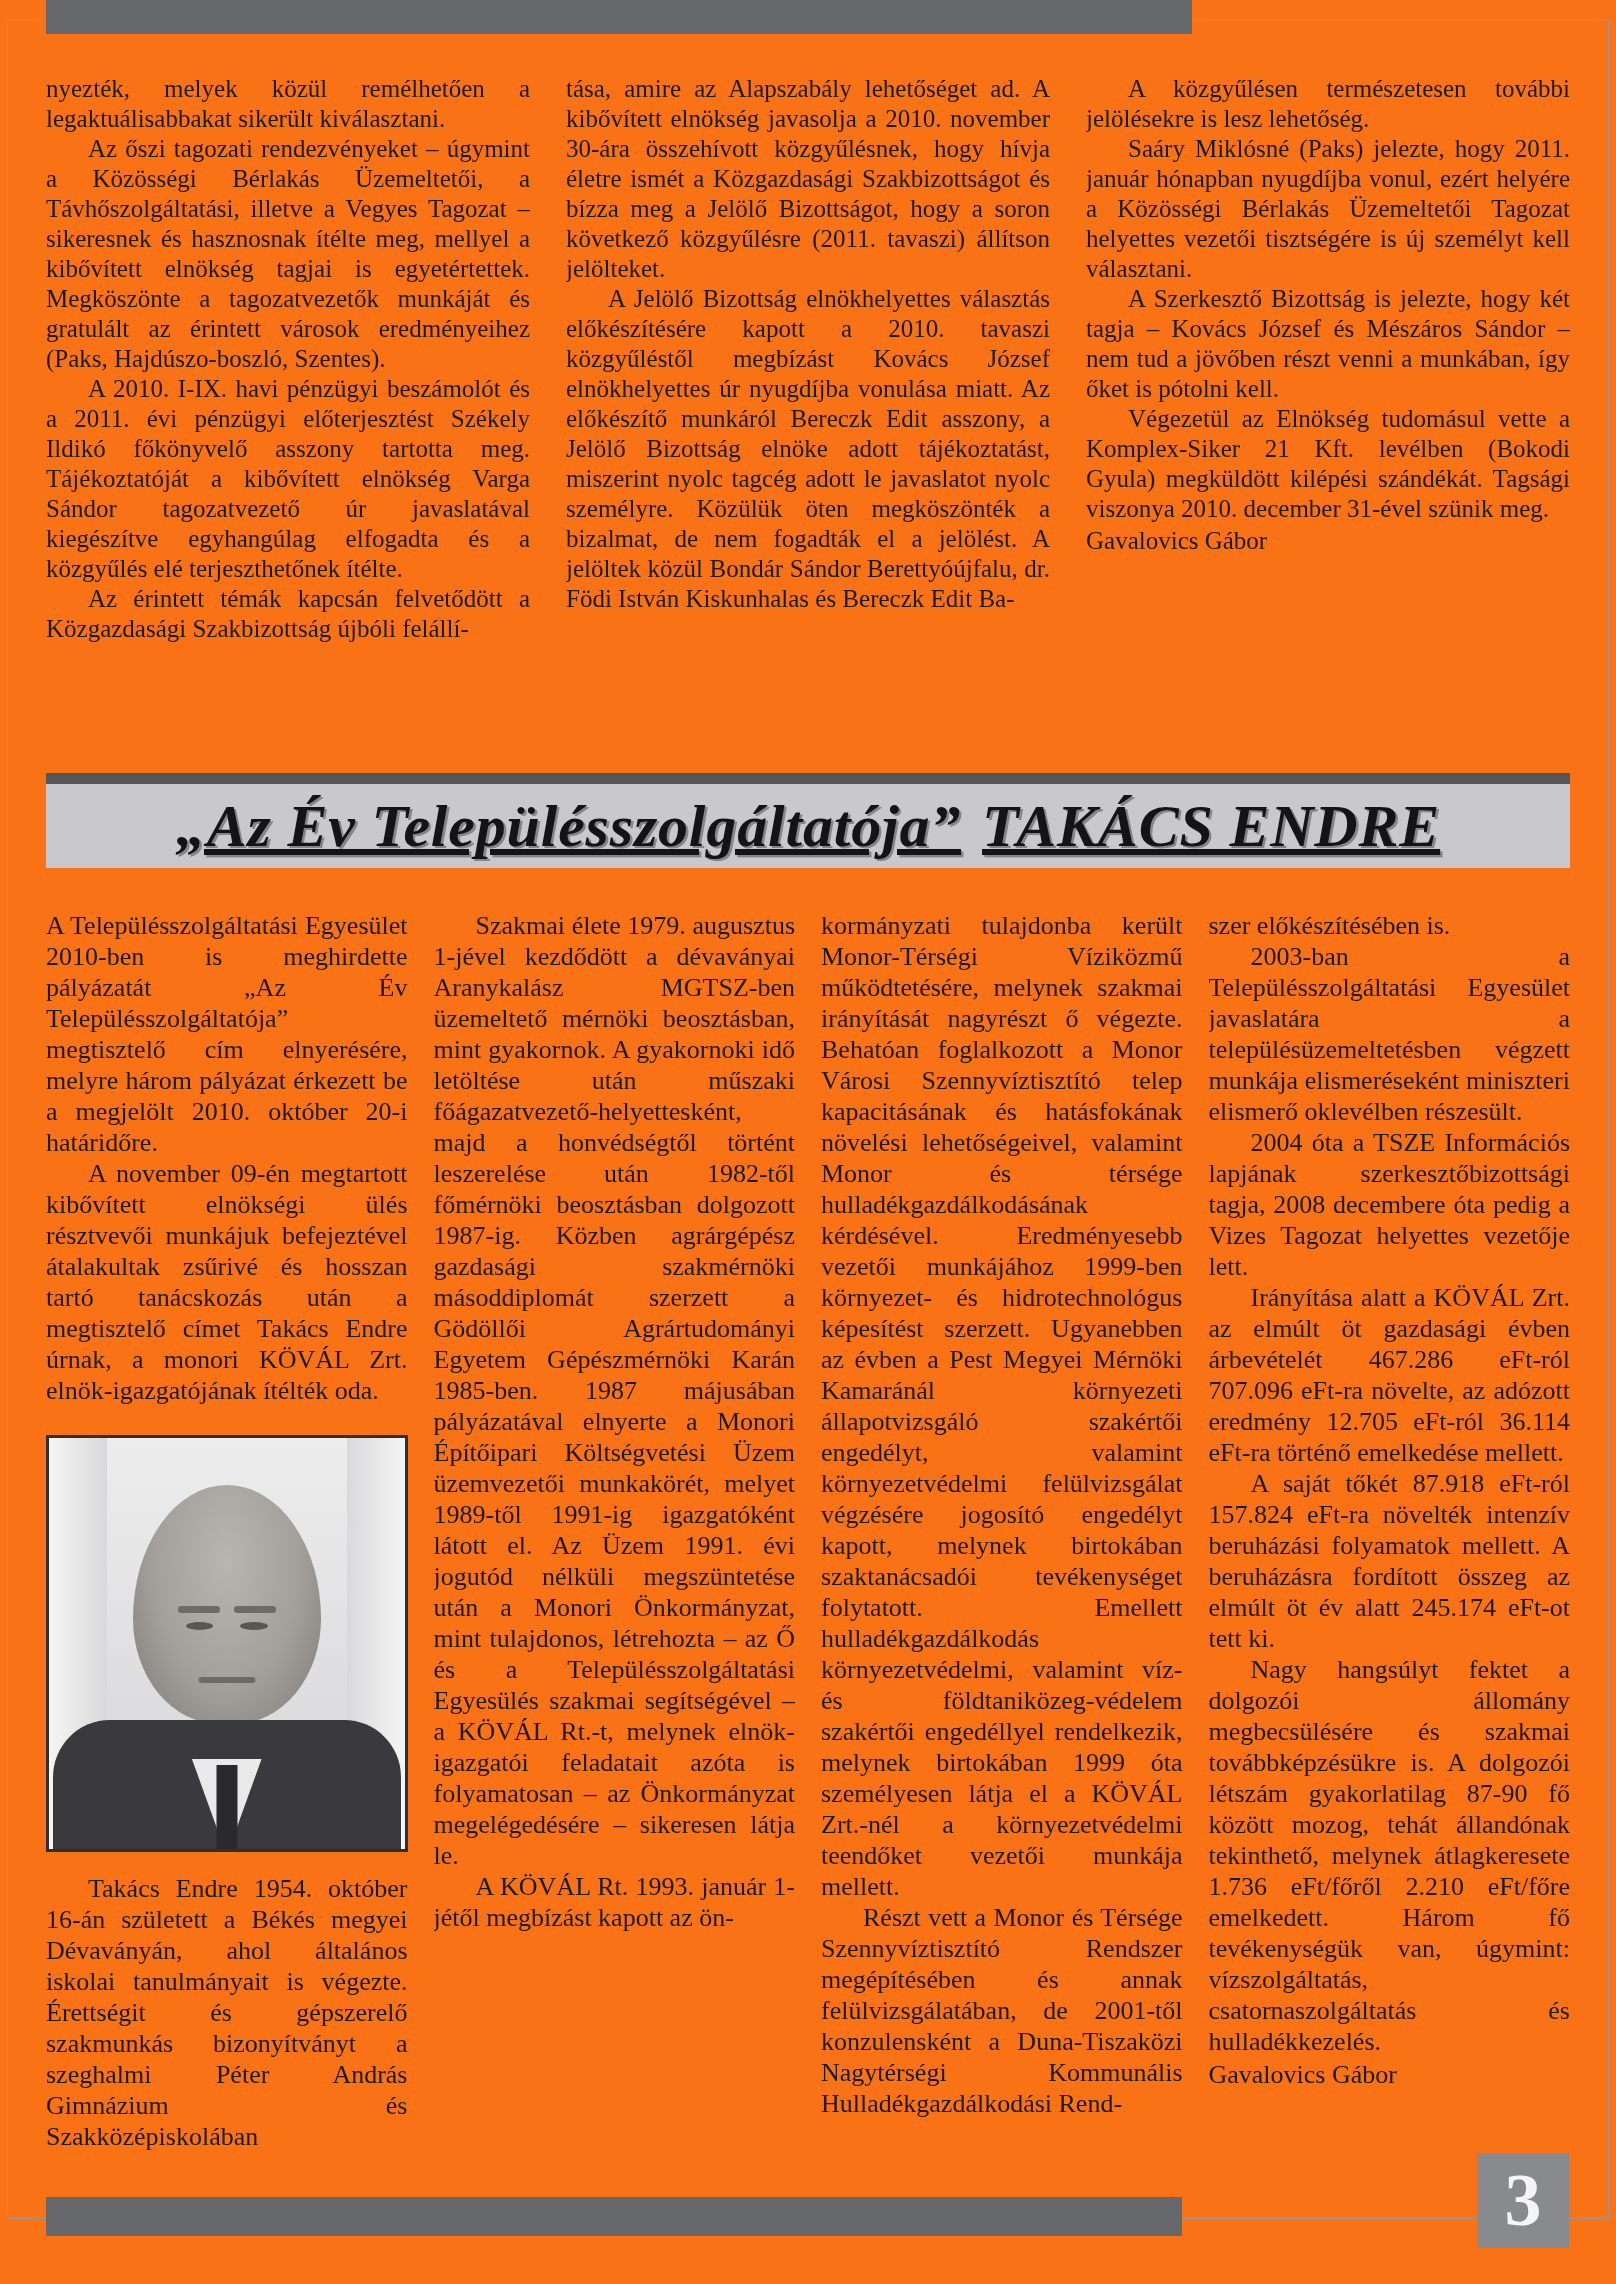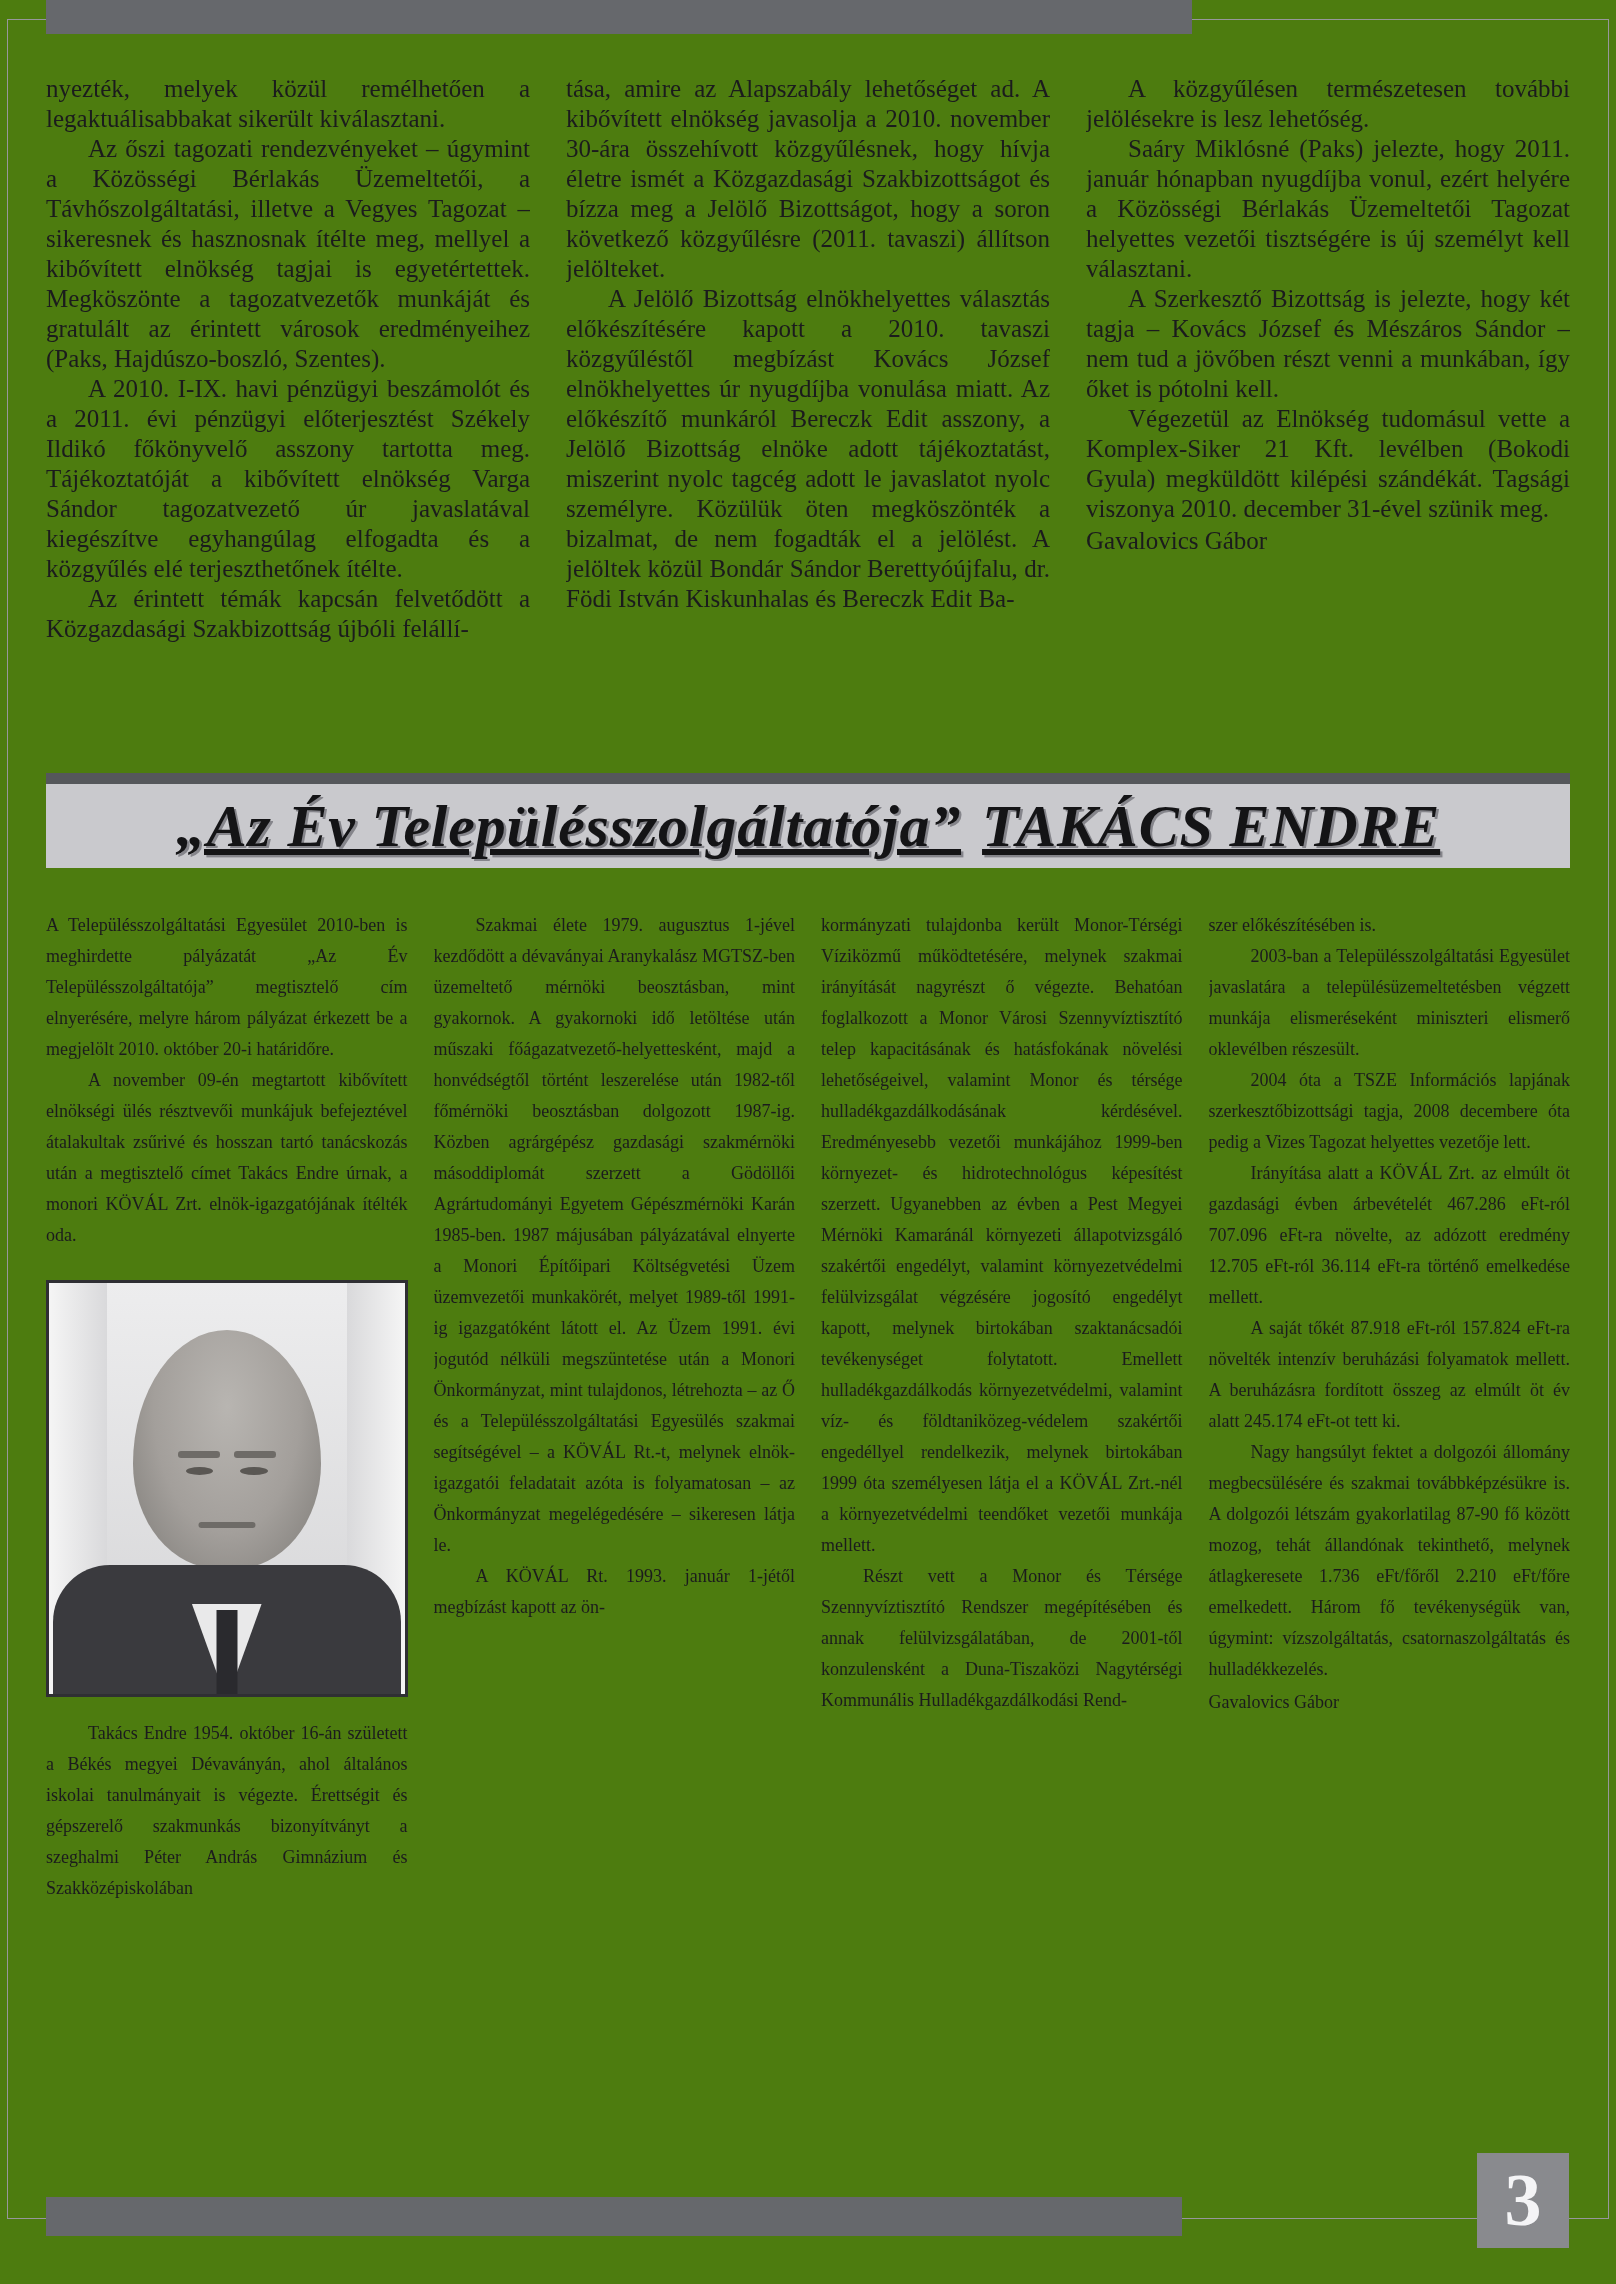--- a/index.html
+++ b/index.html
@@ -1,27 +1,27 @@
 <!DOCTYPE html>
 <html style="font-size:13px"><head>
 <meta charset="utf-8">
 <style>
   html,body{margin:0;padding:0;background:#fff;}
-  .page{position:relative;width:1616px;height:2284px;background:#4d7c0f;overflow:hidden;
+  .page{position:relative;width:1616px;height:2284px;background:#f97316;overflow:hidden;
         font-family:"Liberation Serif","DejaVu Serif",serif;color:#1b1b1d;}
   .frame{position:absolute;left:6.5px;top:19.4px;width:1600px;height:2198px;border:1.6px solid #97979b;}
   .top-bar{position:absolute;left:46px;top:0;width:1146px;height:34px;background:#66686c;}
   .bottom-bar{position:absolute;left:46px;top:2197px;width:1136px;height:39px;background:#66686c;}
   .pagenum-box{position:absolute;left:1477px;top:2153px;width:92px;height:95px;background:#898a8e;
         display:flex;align-items:center;justify-content:center;
         font-size:74px;font-weight:bold;color:#f4f4f6;}
   .top-cols{position:absolute;left:46px;top:74px;width:1524px;height:685px;display:flex;gap:36px;
         overflow:hidden;font-size:25px;line-height:30px;}
   .bot-cols{position:absolute;left:46px;top:910px;width:1524px;height:1282px;display:flex;gap:26px;
-        overflow:hidden;font-size:18px;line-height:31px;}
+        overflow:hidden;font-size:26px;line-height:31px;}
   .col{flex:1;text-align:justify;overflow:hidden;}
   .para{margin:0;}
   .para.ind{text-indent:42px;}
   .sig{font-weight:normal;text-align:left;margin:1.6px 0 0 0;}
   .banner{position:absolute;left:46px;top:773px;width:1524px;height:95px;background:#c9c9cd;
         border-top:11.3px solid #55575b;box-sizing:border-box;
         display:flex;align-items:center;justify-content:center;gap:21px;
         font-style:italic;font-weight:bold;font-size:60px;letter-spacing:0.8px;color:#141416;
         text-shadow:2.4px 2.4px 0 rgba(110,110,116,.75);white-space:nowrap;text-decoration:underline;}
   .photo-frame{margin:29px 0 21px 0;height:411px;border:3.2px solid #2f2f33;position:relative;

